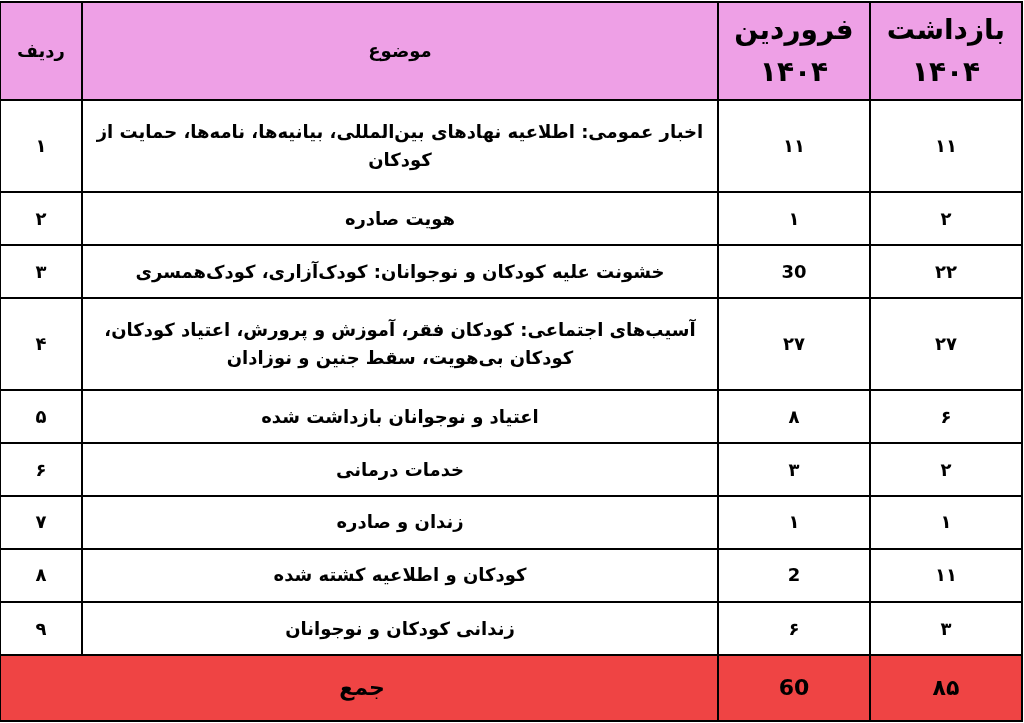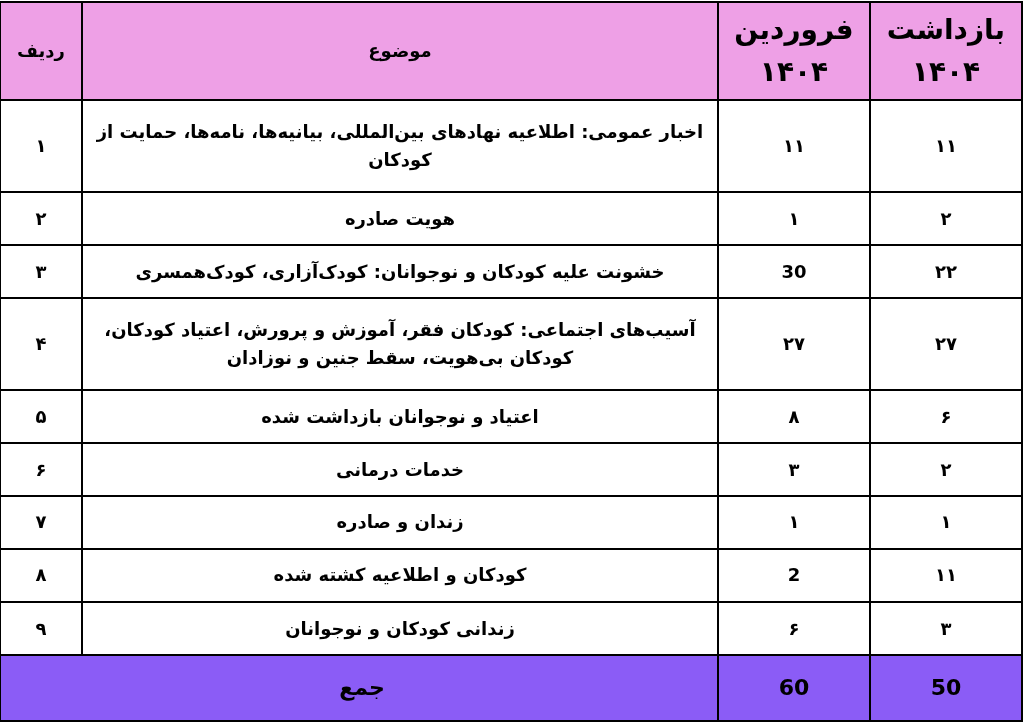--- a/index.html
+++ b/index.html
@@ -56,21 +56,21 @@
     text-align: right;
     padding-right: 14px;
     padding-left: 14px;
     font-weight: bold;
     font-size: 21px;
   }
   td.num {
     font-size: 21px;
   }
   tr.total td {
-    background: #8b5cf6;
+    background: #ef4444;
     font-size: 22px;
     height: 56px;
   }
   tr.total td.subject {
     text-align: center;
     padding-right: 0;
   }
   .two-line { line-height: 1.6; }
 </style>
 </head>
@@ -147,19 +147,19 @@
         <td class="subject">کودکان و اطلاعیه کشته شده</td>
         <td class="num">۸</td>
       </tr>
       <tr>
         <td class="num">۳</td>
         <td class="num">۶</td>
         <td class="subject">زندانی کودکان و نوجوانان</td>
         <td class="num">۹</td>
       </tr>
       <tr class="total">
-        <td class="num">50</td>
+        <td class="num">۸۵</td>
         <td class="num">60</td>
         <td class="subject" colspan="2">جمع</td>
       </tr>
     </tbody>
   </table>
 </div>
 
 </body></html>

